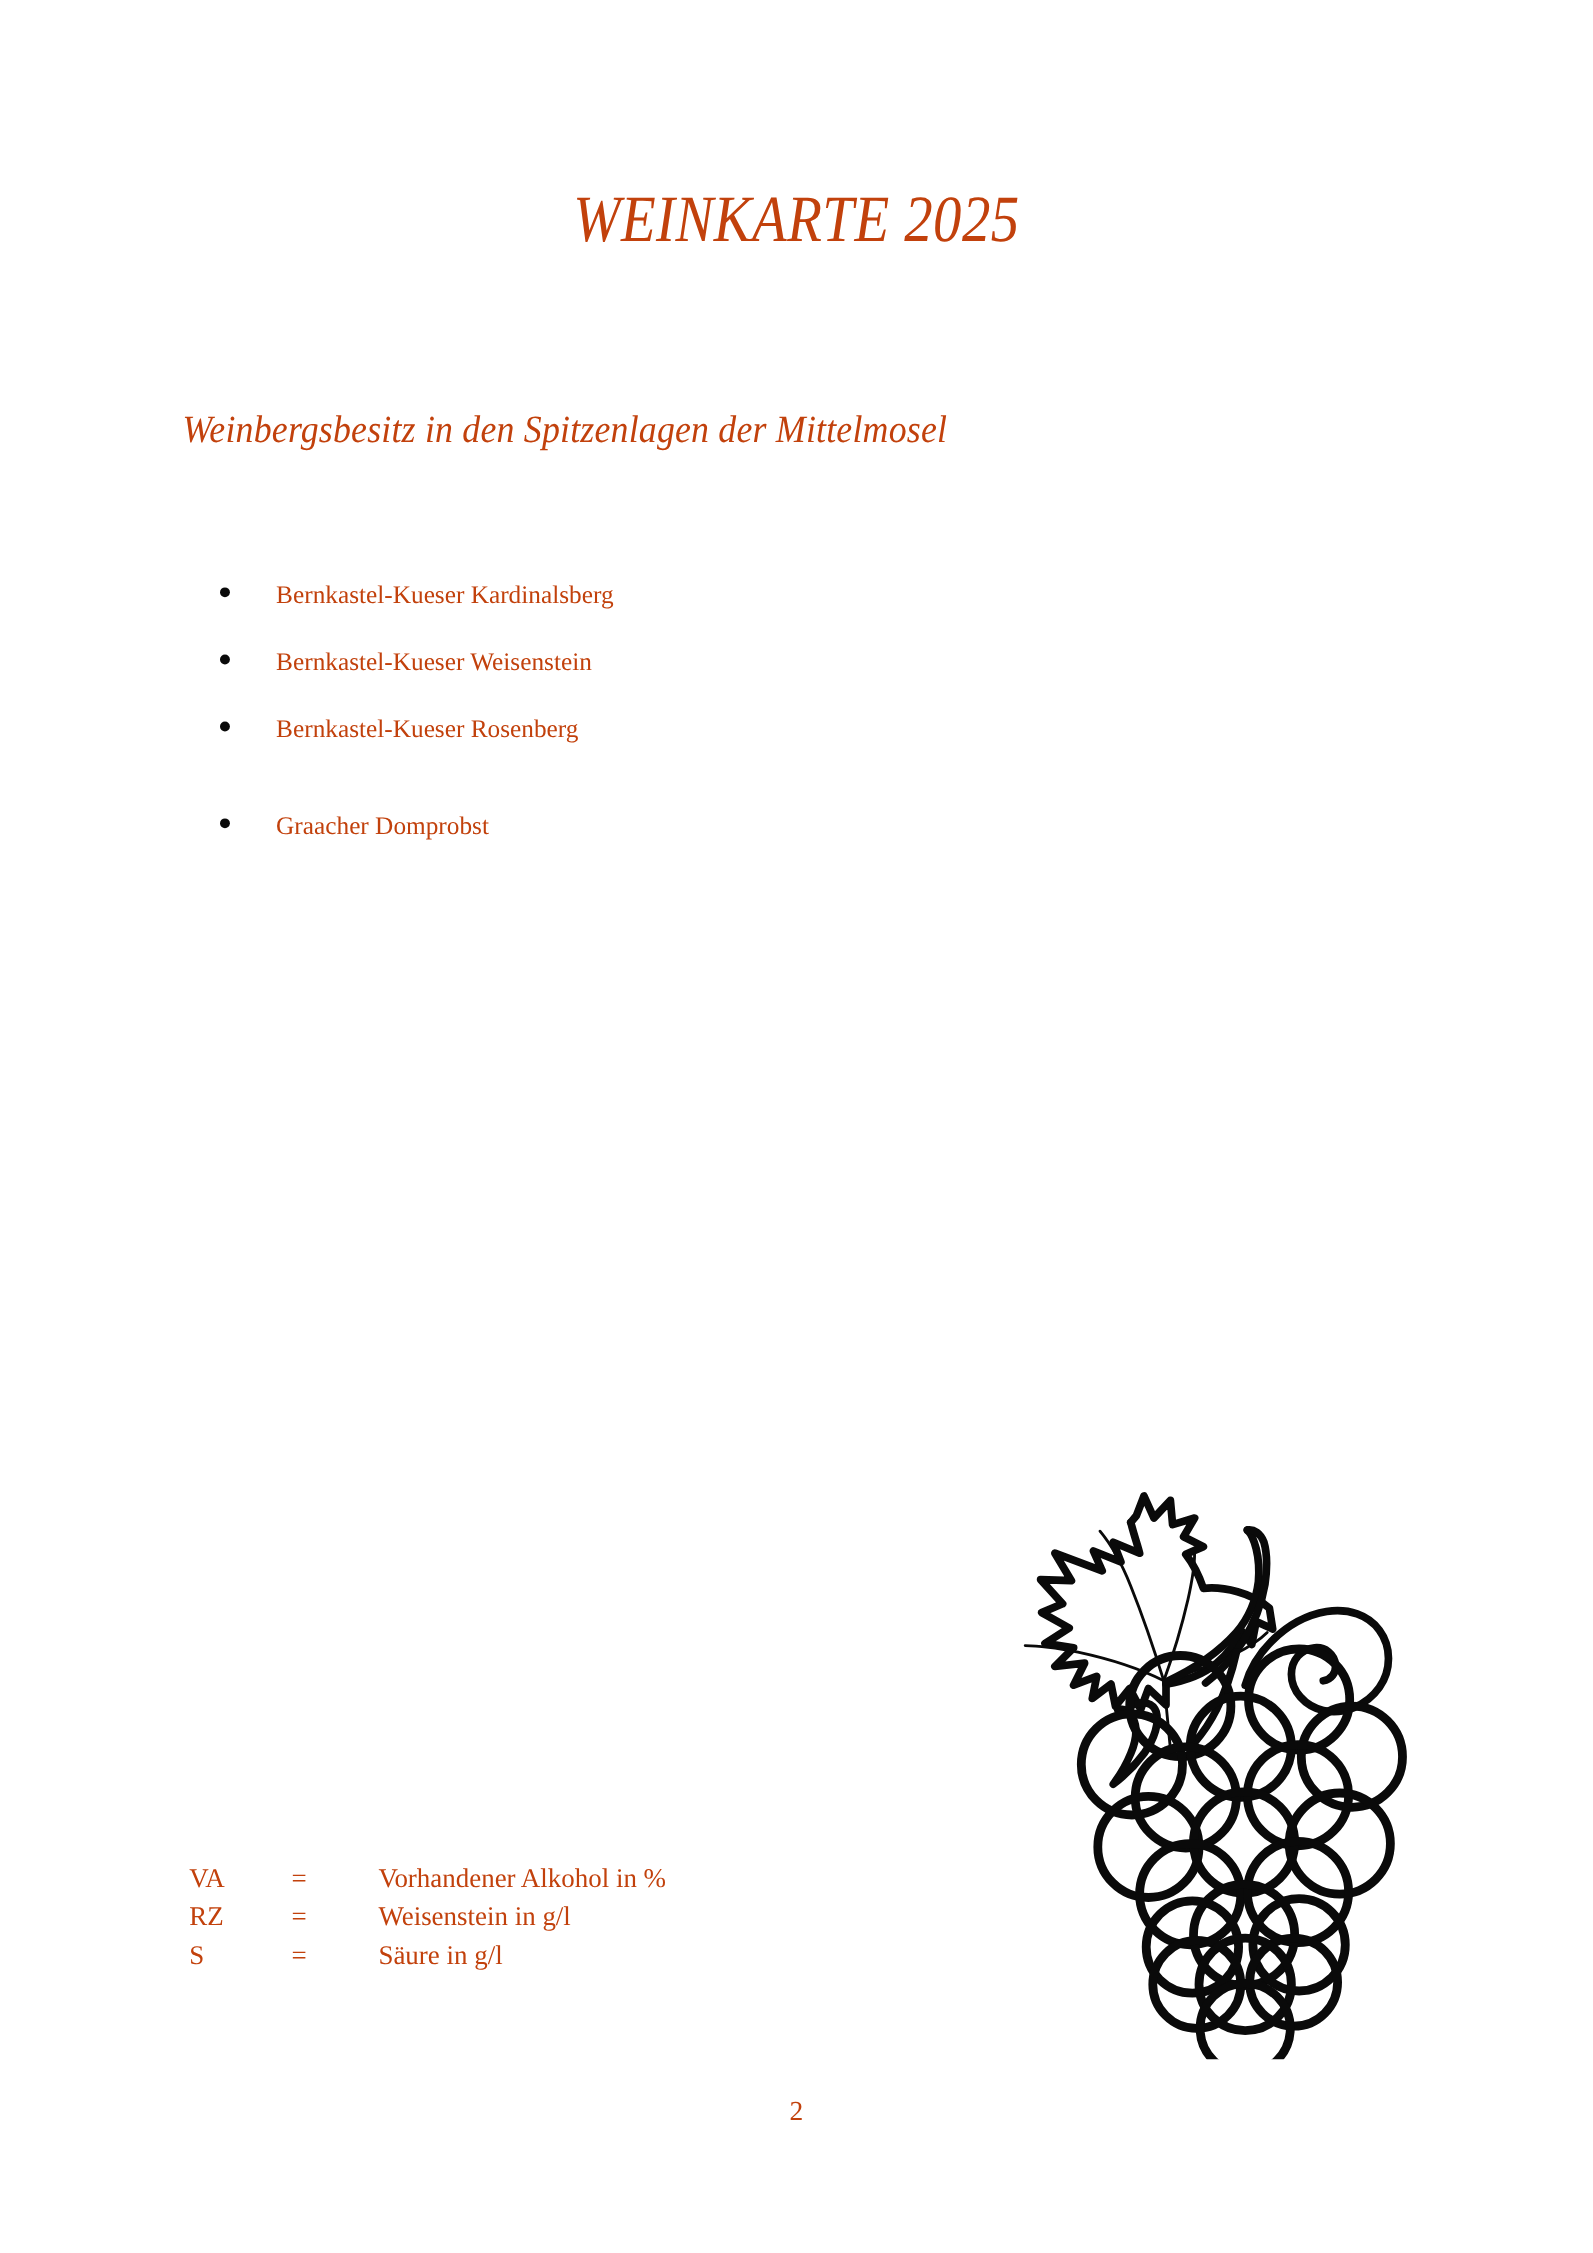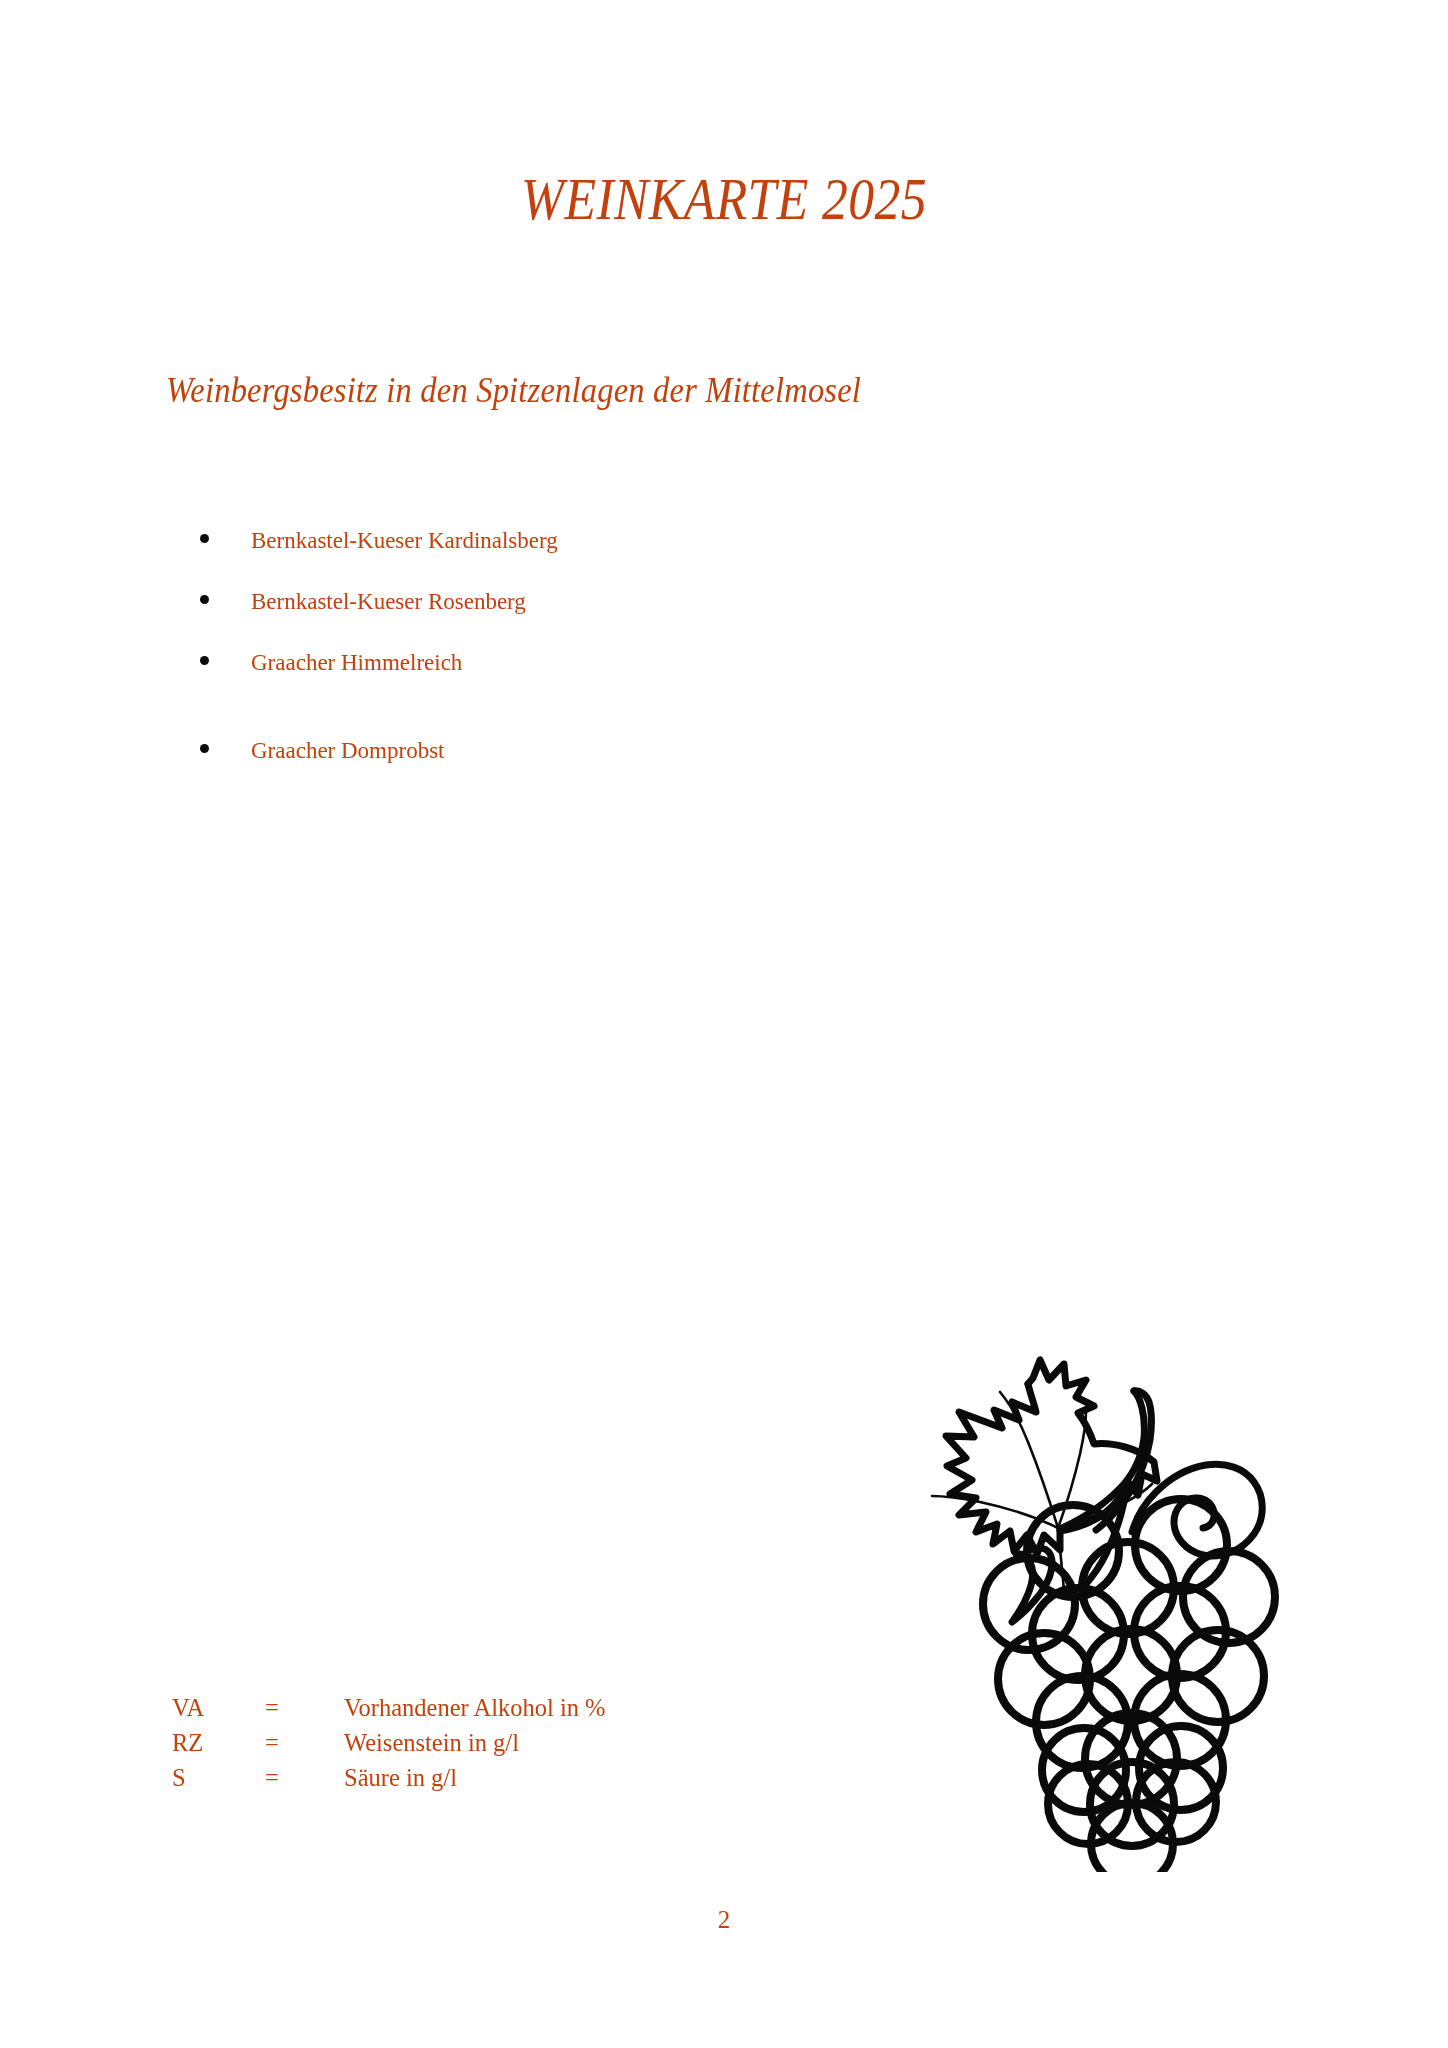--- a/index.html
+++ b/index.html
@@ -155,25 +155,25 @@
 
   <div class="doc-subtitle">Weinbergsbesitz in den Spitzenlagen der Mittelmosel</div>
 
   <ul class="vineyard-list">
     <li class="vineyard-item">
       <span class="vineyard-bullet"></span>
       <span class="vineyard-label">Bernkastel-Kueser Kardinalsberg</span>
     </li>
     <li class="vineyard-item">
       <span class="vineyard-bullet"></span>
+      <span class="vineyard-label">Bernkastel-Kueser Weisenstein</span>
+    </li>
+    <li class="vineyard-item">
+      <span class="vineyard-bullet"></span>
       <span class="vineyard-label">Bernkastel-Kueser Rosenberg</span>
-    </li>
-    <li class="vineyard-item">
-      <span class="vineyard-bullet"></span>
-      <span class="vineyard-label">Graacher Himmelreich</span>
     </li>
     <li class="vineyard-item gap-before">
       <span class="vineyard-bullet"></span>
       <span class="vineyard-label">Graacher Domprobst</span>
     </li>
   </ul>
 
   <div class="legend">
     <div class="legend-row">
       <span class="legend-abbr">VA</span>

